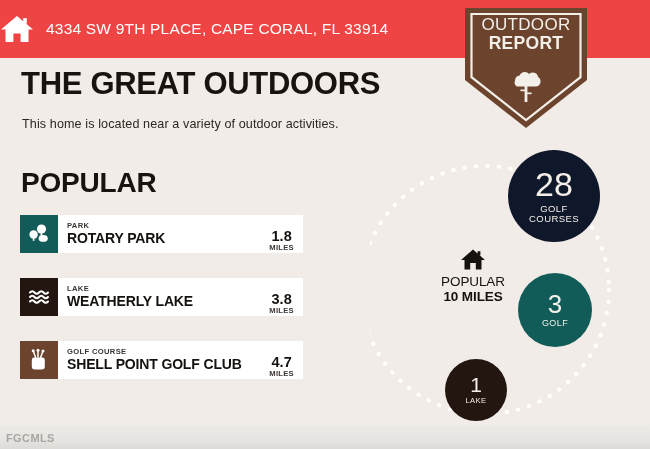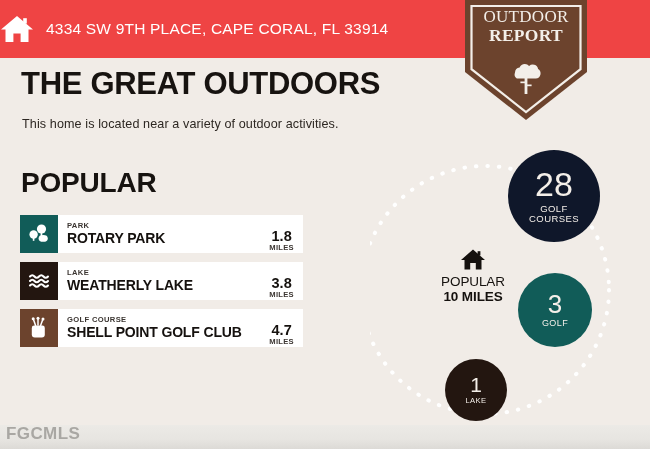--- a/index.html
+++ b/index.html
@@ -45,25 +45,24 @@
     font-size: 15.5px;
     letter-spacing: 0.2px;
     font-weight: 400;
     white-space: nowrap;
   }
 
   
   .badge {
     position: absolute;
     left: 465px;
-    top: 0;
+    top: 8px;
     width: 122px;
     height: 120px;
     z-index: 5;
-    font-family: Liberation Serif, serif;
   }
   .badge svg { display:block; width:122px; height:120px; }
   .badge-text {
     position: absolute;
     left: 0; top: 8px;
     width: 122px;
     text-align: center;
     color: #f3efe9;
     line-height: 1.08;
     pointer-events: none;
@@ -106,21 +105,21 @@
   
   .popular-list {
     position: absolute;
     left: 20px;
     top: 215px;
     width: 283px;
   }
   .popular-row {
     position: relative;
     height: 38px;
-    margin-bottom: 9px;
+    margin-bottom: 25px;
     background: #ffffff;
     display: flex;
     align-items: stretch;
   }
   .row-icon-tile {
     width: 38px;
     height: 38px;
     flex: 0 0 38px;
     display: flex;
     align-items: center;
@@ -267,21 +266,21 @@
     left: 0;
     bottom: 0;
     width: 650px;
     height: 24px;
     background: linear-gradient(to bottom, #eceae6 0%, #e7e5e1 60%, #dcdad6 100%);
   }
   .watermark {
     position: absolute;
     left: 6px;
     bottom: 5px;
-    font-size: 17px;
+    font-size: 11px;
     font-weight: 700;
     letter-spacing: 0.4px;
     color: #a9a7a3;
   }
 </style>
 </head>
 <body>
 
 <div id="root">
 

